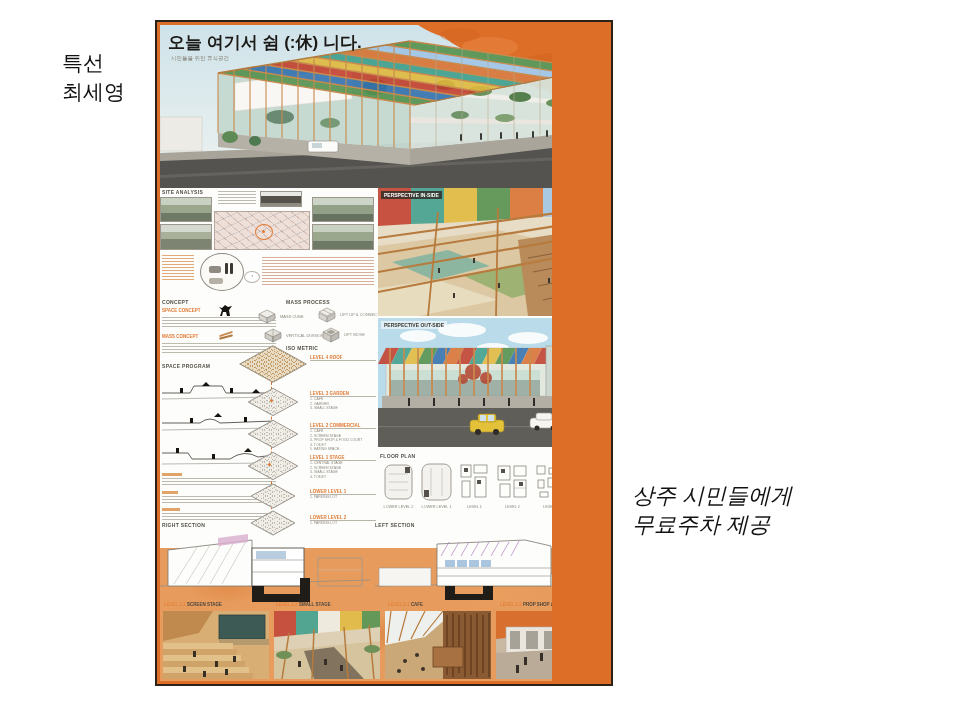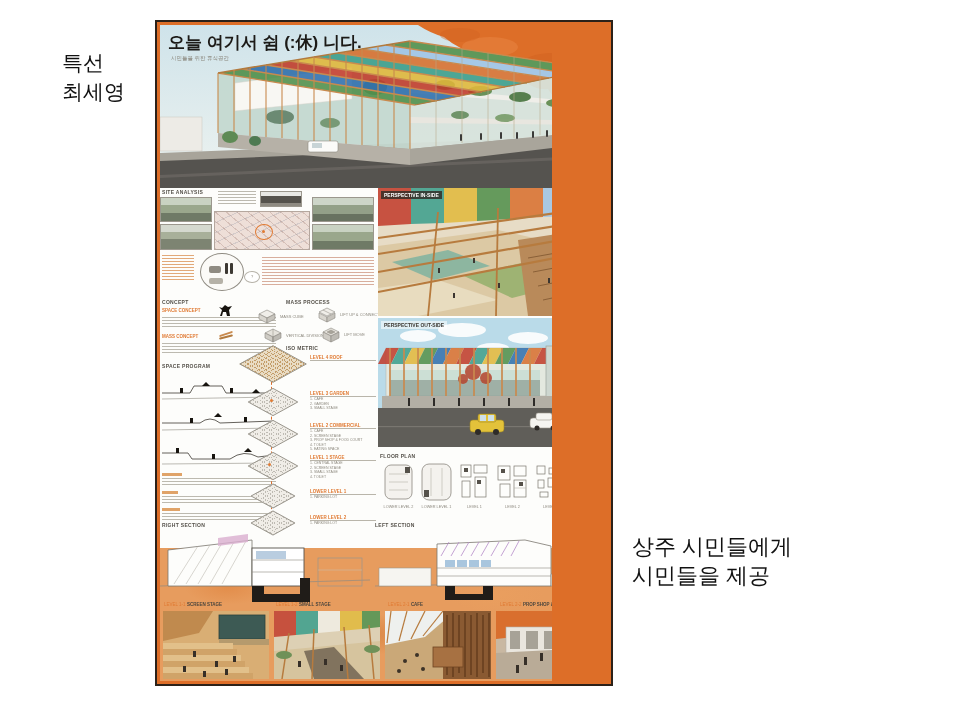--- a/index.html
+++ b/index.html
@@ -62,23 +62,23 @@
            border:1px solid #b5b1a7;background-color:#f6f4f0;box-sizing:border-box;}
 </style>
 </head>
 <body>
 
 <div class="abs side-label" style="left:62px;top:48px;">
   <div>특선</div>
   <div>최세영</div>
 </div>
 
-<div class="abs caption" style="left:632px;top:532px;">
+<div class="abs caption" style="left:632px;top:481px;font-style:italic;">
   <div>상주 시민들에게</div>
-  <div>시민들을 제공</div>
+  <div>무료주차 제공</div>
 </div>
 
 <div class="abs poster">
 <div class="pc">
 
   <svg class="abs" style="left:0;top:0" width="448" height="163" viewBox="0 0 448 163">
     <defs>
       <linearGradient id="sky" x1="0" y1="0" x2="0" y2="1">
         <stop offset="0" stop-color="#cfe3ea"></stop>
             <stop offset="1" stop-color="#eef3f0"></stop>

